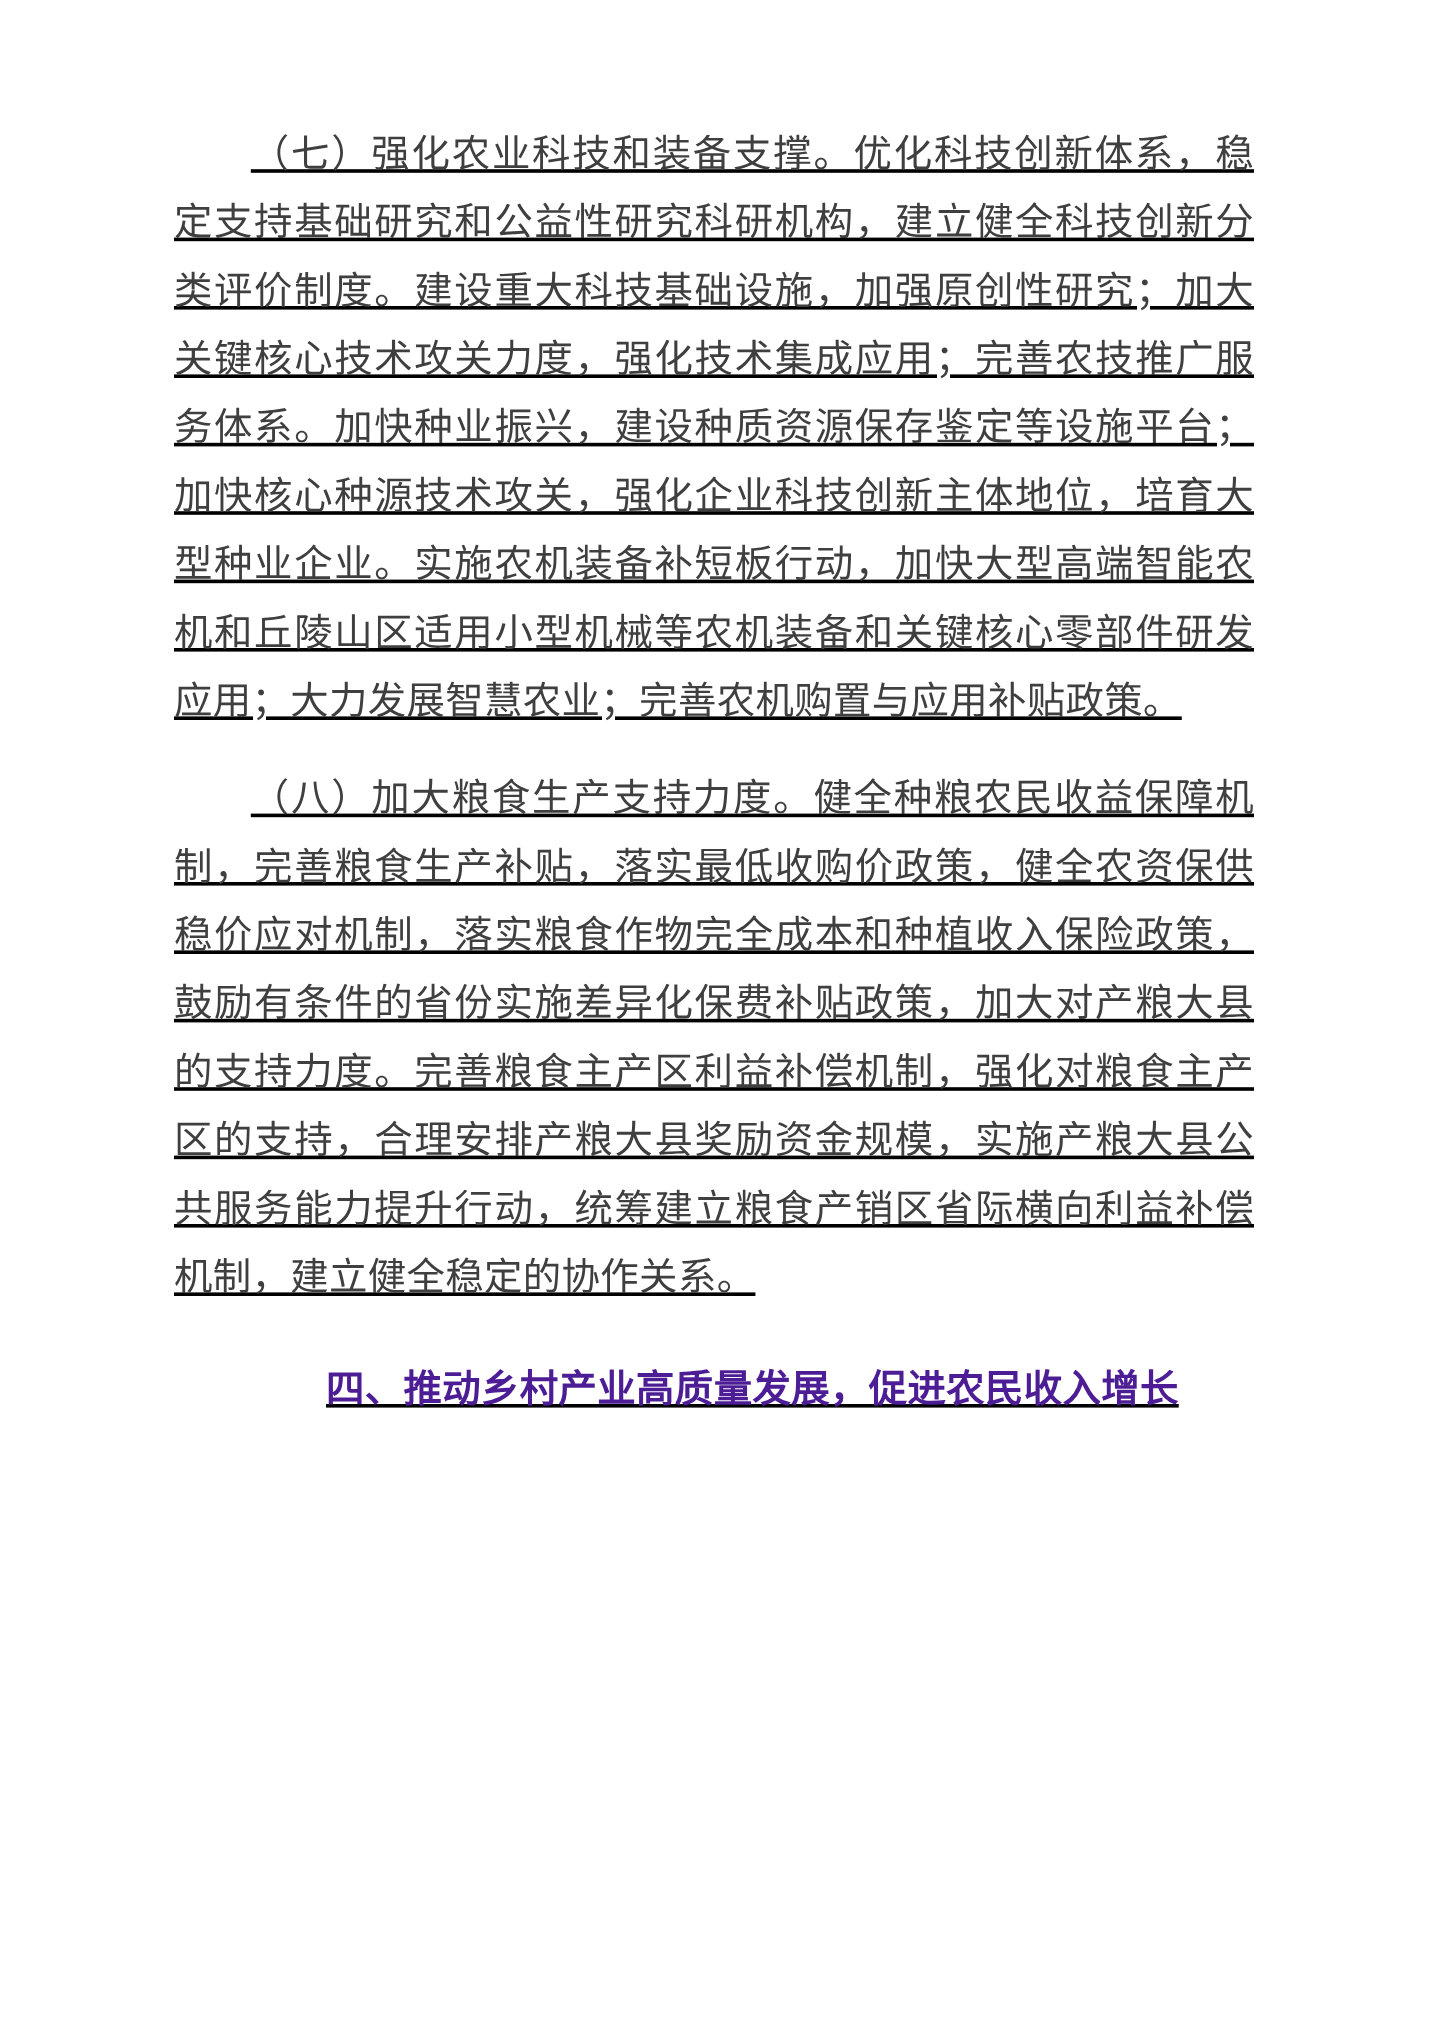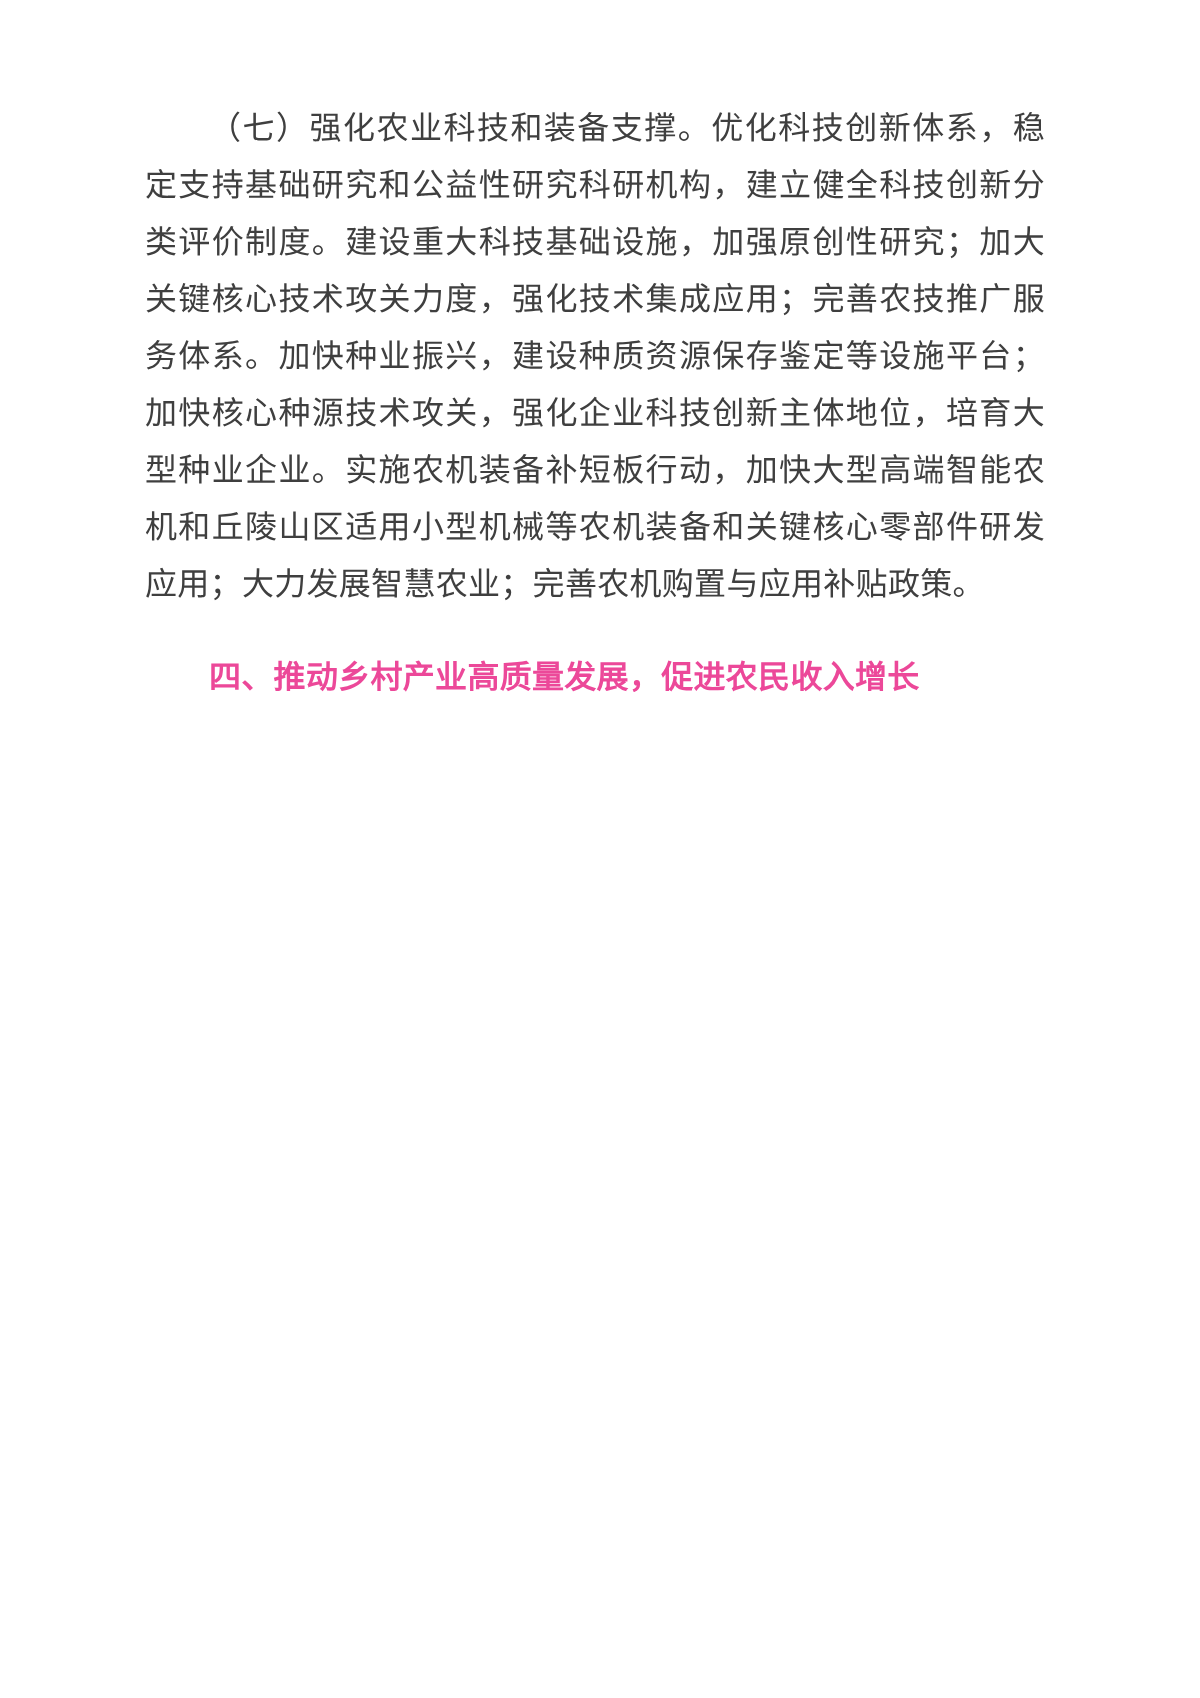--- a/index.html
+++ b/index.html
@@ -12,44 +12,46 @@
     height: 1698px;
     font-family: "Liberation Sans", "DejaVu Sans", sans-serif;
     overflow: hidden;
   }
   .page {
     box-sizing: border-box;
     width: 1200px;
     height: 1670px;
     padding: 100px 155px 0 145px;
     background: #ffffff;
+    text-decoration: underline;
   }
   .para {
     font-size: 32px;
     line-height: 57px;
     color: #3f3f3f;
     text-align: justify;
     text-indent: 2em;
     margin: 0 0 24px 0;
     letter-spacing: 0.3px;
     font-weight: 400;
   }
   .section-heading {
     font-size: 32px;
     line-height: 57px;
-    color: #ec4899;
+    color: #4c1d95;
     font-weight: 700;
-    text-align: left;
+    text-align: center;
     text-indent: 2em;
     margin: 36px 0 24px 0;
     letter-spacing: 0.3px;
   }
 </style>
 </head>
 <body>
 
 <main class="page">
   <p class="para">（七）强化农业科技和装备支撑。优化科技创新体系，稳定支持基础研究和公益性研究科研机构，建立健全科技创新分类评价制度。建设重大科技基础设施，加强原创性研究；加大关键核心技术攻关力度，强化技术集成应用；完善农技推广服务体系。加快种业振兴，建设种质资源保存鉴定等设施平台；加快核心种源技术攻关，强化企业科技创新主体地位，培育大型种业企业。实施农机装备补短板行动，加快大型高端智能农机和丘陵山区适用小型机械等农机装备和关键核心零部件研发应用；大力发展智慧农业；完善农机购置与应用补贴政策。</p>
 
+  <p class="para">（八）加大粮食生产支持力度。健全种粮农民收益保障机制，完善粮食生产补贴，落实最低收购价政策，健全农资保供稳价应对机制，落实粮食作物完全成本和种植收入保险政策，鼓励有条件的省份实施差异化保费补贴政策，加大对产粮大县的支持力度。完善粮食主产区利益补偿机制，强化对粮食主产区的支持，合理安排产粮大县奖励资金规模，实施产粮大县公共服务能力提升行动，统筹建立粮食产销区省际横向利益补偿机制，建立健全稳定的协作关系。</p>
 
   <h2 class="section-heading">四、推动乡村产业高质量发展，促进农民收入增长</h2>
 
 </main>
 
 </body></html>

